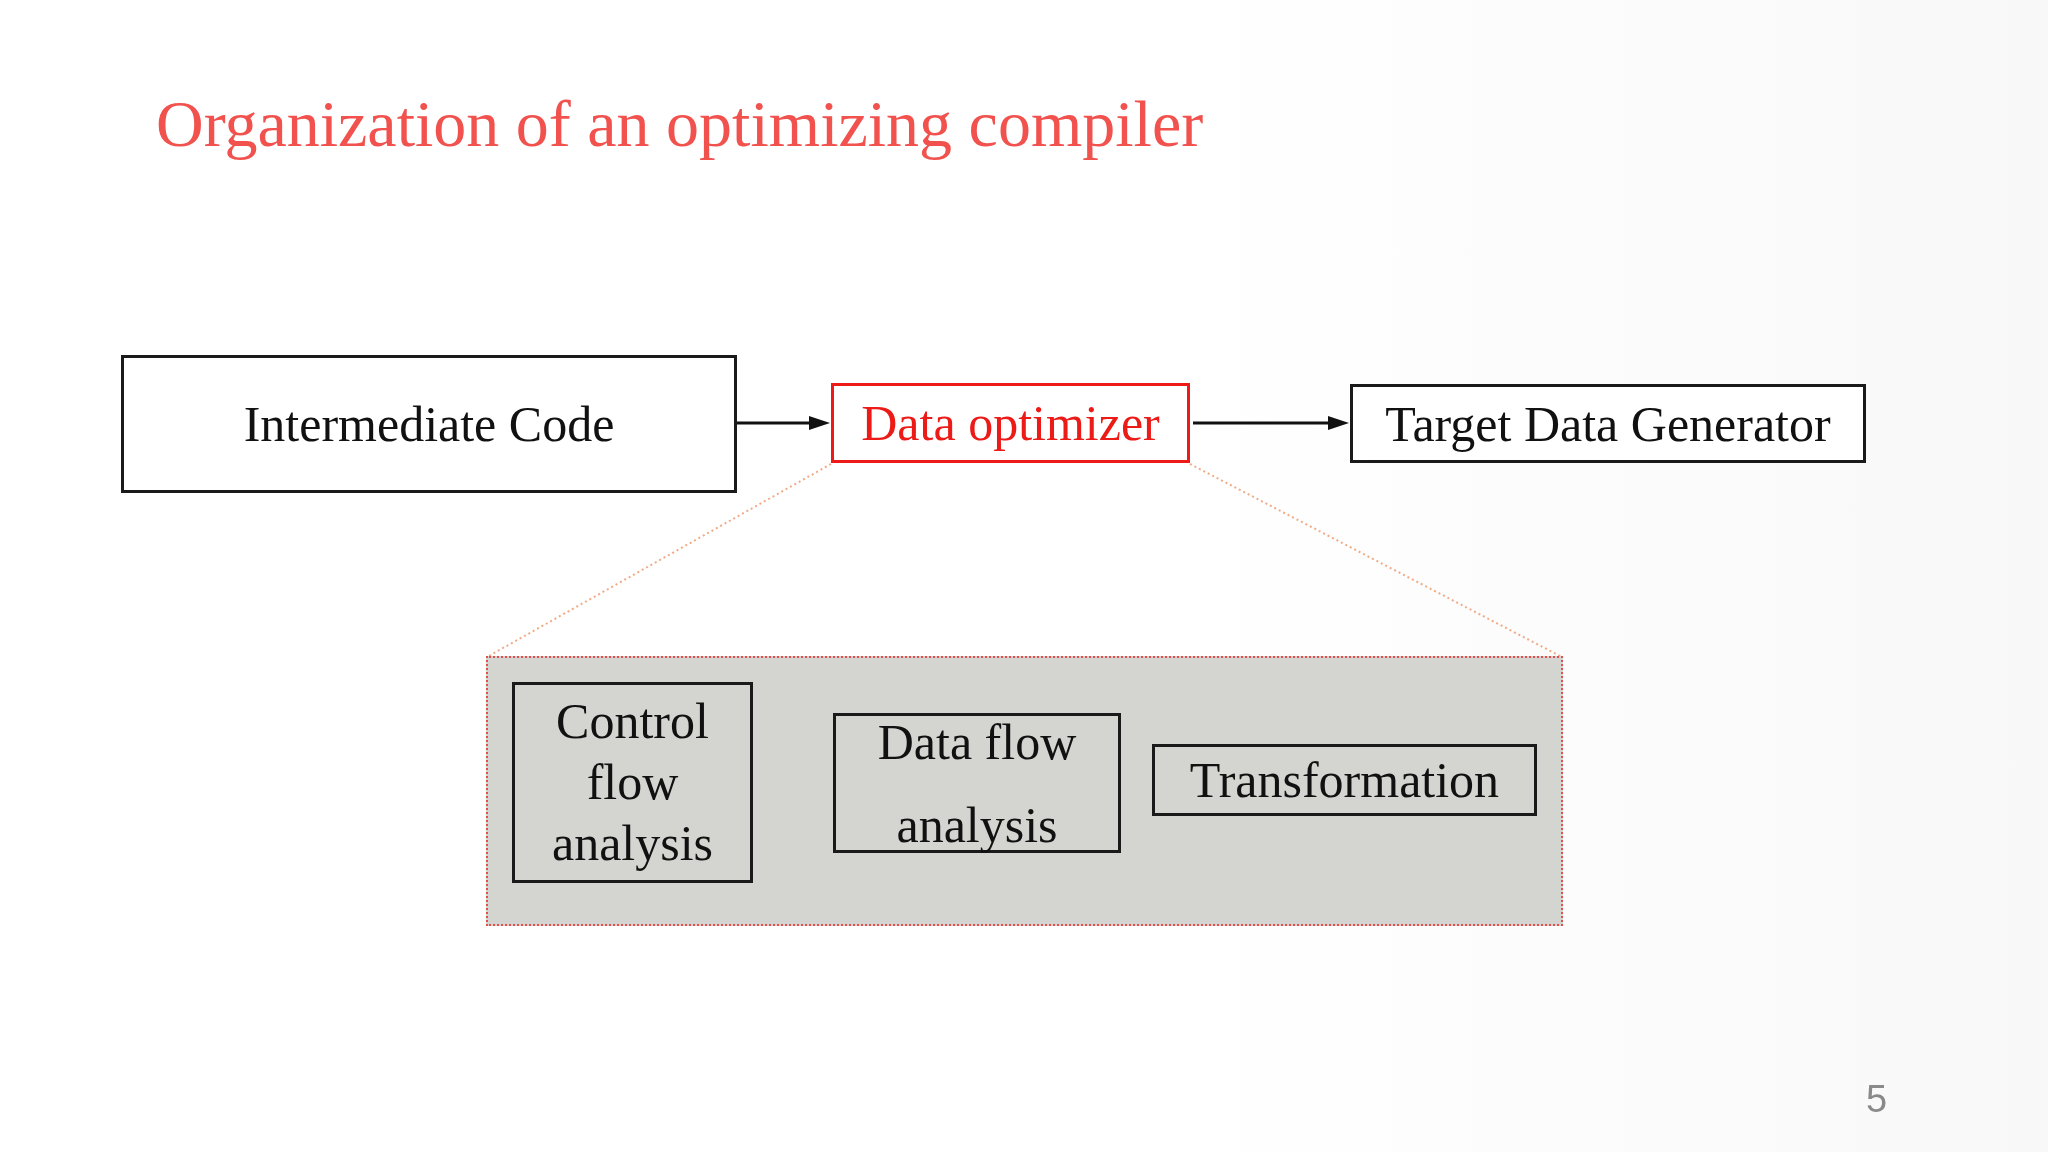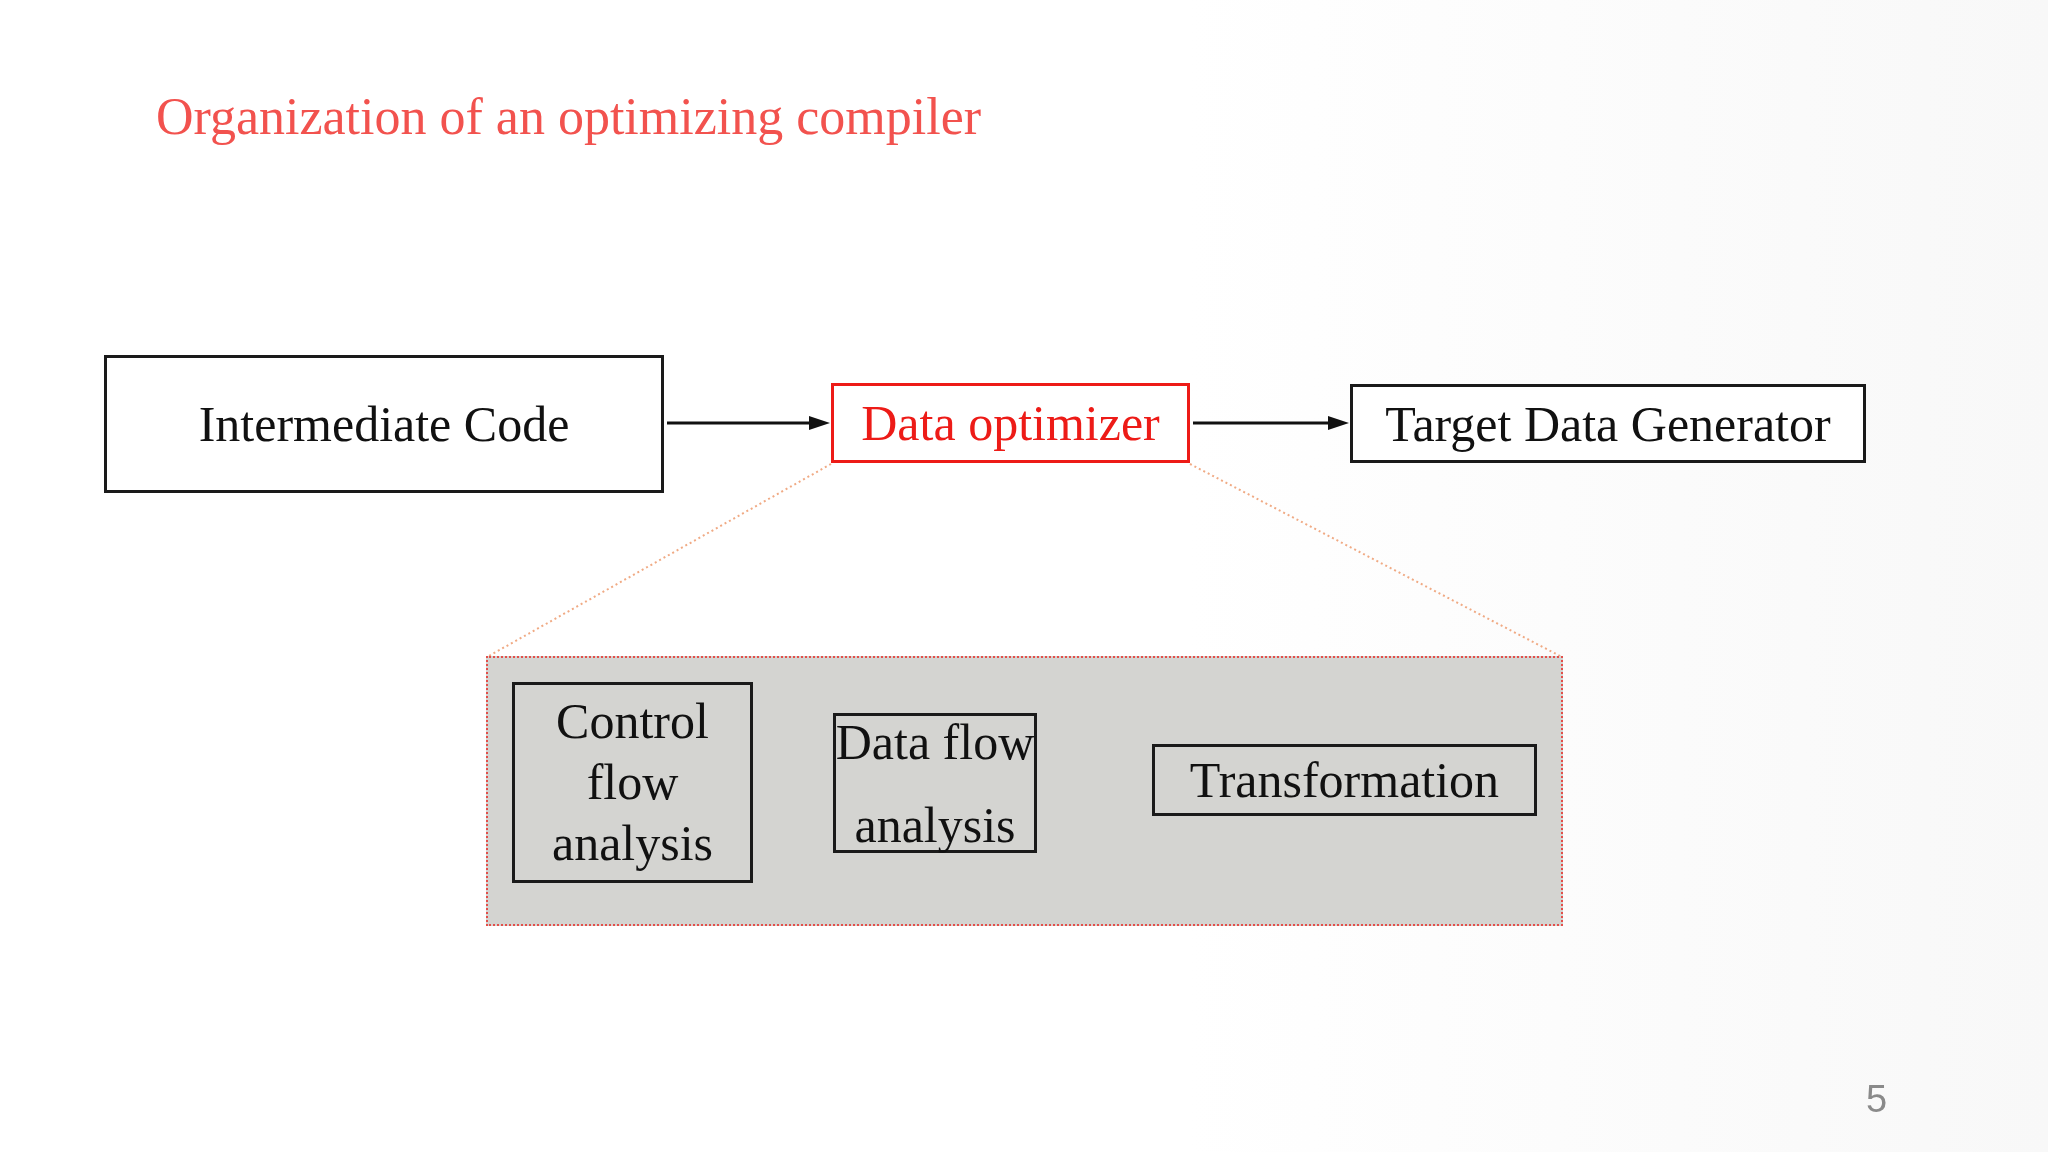--- a/index.html
+++ b/index.html
@@ -5,39 +5,39 @@
   html,body{margin:0;padding:0;background:#e9e9e9;}
   .slide{
     position:relative;
     width:2048px;height:1152px;
     background:linear-gradient(to right,#ffffff 0%,#ffffff 58%,#f8f8f8 100%);
     overflow:hidden;
     font-family:"Liberation Serif","DejaVu Serif",serif;
   }
   .title{
     position:absolute;left:156px;top:88px;
-    font-size:52px;line-height:1.1;
+    font-size:66px;line-height:1.1;
     color:#f2524e;white-space:nowrap;
   }
   .dbox{
     position:absolute;box-sizing:border-box;
     display:flex;flex-direction:column;justify-content:center;align-items:center;
     text-align:center;color:#111111;
     font-size:50px;line-height:62px;
   }
   .dbox .bline{display:block;}
-  .box-intermediate{left:104px;top:355px;width:560px;height:138px;border:3px solid #1a1a1a;background:#ffffff;}
+  .box-intermediate{left:121px;top:355px;width:616px;height:138px;border:3px solid #1a1a1a;background:#ffffff;}
   .box-optimizer{left:831px;top:383px;width:359px;height:80px;border:3px solid #ed1b17;background:#ffffff;color:#ed1b17;}
   .box-target{left:1350px;top:384px;width:516px;height:79px;border:3px solid #1a1a1a;background:#ffffff;white-space:nowrap;}
   .detail-panel{
     position:absolute;left:486px;top:656px;width:1077px;height:270px;
     box-sizing:border-box;background:#d4d4d1;border:2px dotted #e34f4a;
   }
   .box-control{left:512px;top:682px;width:241px;height:201px;border:3px solid #1a1a1a;line-height:61px;}
-  .box-dataflow{left:833px;top:713px;width:204px;height:140px;border:3px solid #1a1a1a;line-height:62px;white-space:nowrap;gap:21px;}
+  .box-dataflow{left:833px;top:713px;width:288px;height:140px;border:3px solid #1a1a1a;line-height:62px;white-space:nowrap;gap:21px;}
   .box-transformation{left:1152px;top:744px;width:385px;height:72px;border:3px solid #1a1a1a;white-space:nowrap;}
   .connector-svg{position:absolute;left:0;top:0;width:2048px;height:1152px;pointer-events:none;}
   .page-number{
     position:absolute;left:1866px;top:1078px;
     font-family:"Liberation Sans","DejaVu Sans",sans-serif;
     font-size:38px;color:#8a8a8a;
   }
 </style>
 </head>
 <body>

